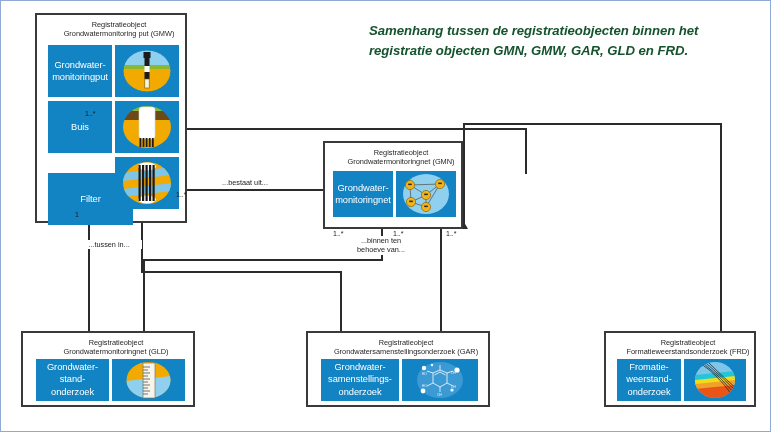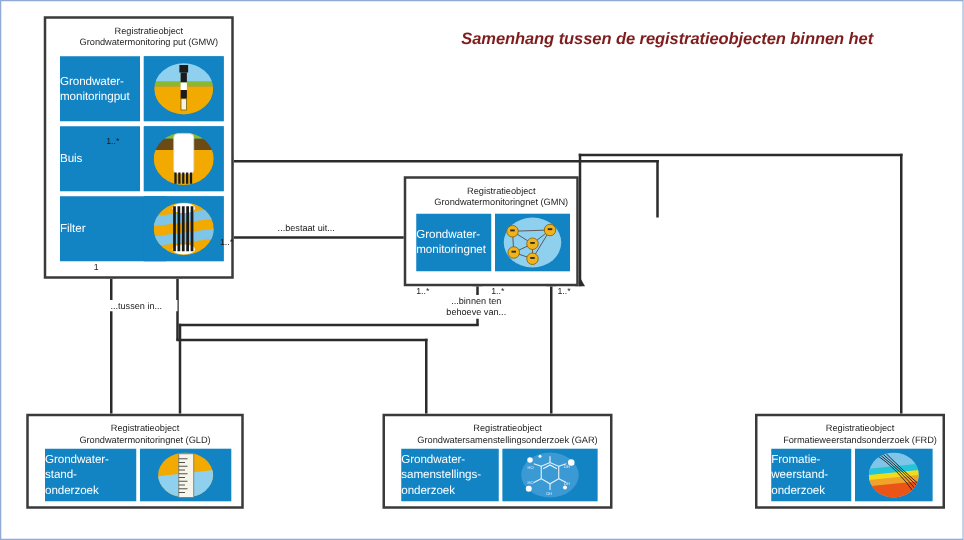--- a/index.html
+++ b/index.html
@@ -4,34 +4,34 @@
 <style>
   html,body{margin:0;padding:0;background:#fff;}
   body{width:771px;height:432px;font-family:"Liberation Sans",sans-serif;overflow:hidden;}
 
   #stage{position:relative;width:771px;height:432px;box-sizing:border-box;
          border:1px solid #8faad4;background:#ffffff;}
 
   
   #title{position:absolute;left:368px;top:20px;width:392px;
          font-size:13.2px;font-weight:bold;font-style:italic;
-         color:#7f1d1d;line-height:1.48;letter-spacing:-0.05px;}
+         color:#14532d;line-height:1.48;letter-spacing:-0.05px;}
   #title div{white-space:nowrap;}
 
   
   .ro{position:absolute;box-sizing:border-box;background:#ffffff;
       border:2px solid #3a3a3a;z-index:5;}
   .ro-cap{position:absolute;left:16px;right:0;text-align:center;
           font-size:7.4px;color:#262626;line-height:1.24;top:5px;
           letter-spacing:-0.02px;}
 
   
   .tile{position:absolute;box-sizing:border-box;background:#1283c3;}
   .tile-label{position:absolute;left:0;right:0;top:50%;
-              transform:translateY(-50%);text-align:left;color:#ffffff;
+              transform:translateY(-50%);text-align:center;color:#ffffff;
               font-size:9.3px;line-height:1.33;letter-spacing:-0.05px;}
   .tile-label span{display:block;}
 
   
   .icon-tile svg{display:block;width:100%;height:100%;}
 
   
   .ln{position:absolute;background:#2b2b2b;z-index:2;}
   .lnh{height:2px;}
   .lnv{width:2px;}
@@ -47,20 +47,21 @@
   .edge-lbl{position:absolute;font-size:7.3px;color:#1b1b1b;z-index:6;
             line-height:1.3;text-align:center;background:#fff;}
 </style>
 </head>
 <body>
 
 <div id="stage">
 
   <div id="title">
     <div>Samenhang tussen de registratieobjecten binnen het</div>
+    <div>registratie objecten GMN, GMW, GAR, GLD en FRD.</div>
   </div>
 
   <div class="ln lnv" style="left:524px;top:127px;width:2px;height:46px;"></div>
   <div class="ln lnh" style="left:186px;top:127px;width:340px;"></div>
   <div class="arr arr-left" style="left:179px;top:123.5px;"></div>
 
   <div class="ln lnh" style="left:186px;top:188px;width:138px;"></div>
   <div class="arr arr-left" style="left:179px;top:184.5px;"></div>
 
   <div class="ln lnv" style="left:87px;top:222px;height:108px;"></div>
@@ -143,21 +144,21 @@
         <g fill="#1b1b1b">
           <rect x="24.5" y="37" width="1.8" height="9"></rect>
           <rect x="27.6" y="37" width="1.8" height="9"></rect>
           <rect x="30.7" y="37" width="1.8" height="9"></rect>
           <rect x="33.8" y="37" width="1.8" height="9"></rect>
           <rect x="36.9" y="37" width="1.8" height="9"></rect>
         </g>
       </svg>
     </div>
 
-    <div class="tile" style="left:11px;top:142px;width:85px;height:52px;">
+    <div class="tile" style="left:11px;top:158px;width:85px;height:52px;">
       <div class="tile-label">
         <span>Filter</span>
       </div>
     </div>
     <div class="tile icon-tile" style="left:78px;top:142px;width:64px;height:52px;">
       <svg viewBox="0 0 64 52">
         <rect width="64" height="52" fill="#1283c3"></rect>
         <clipPath id="cpf">
             <ellipse cx="32" cy="26" rx="24" ry="21"></ellipse>
           </clipPath>

